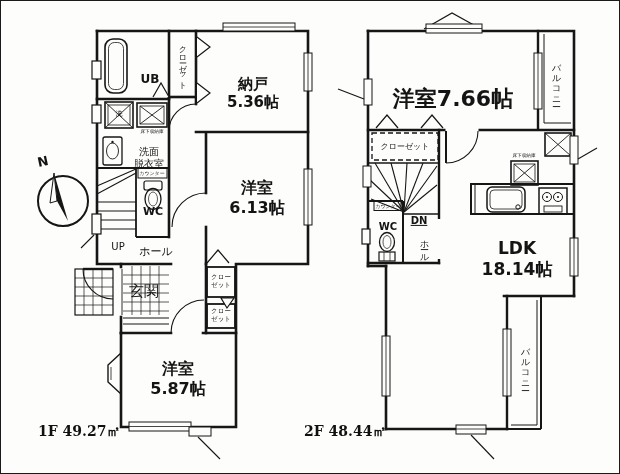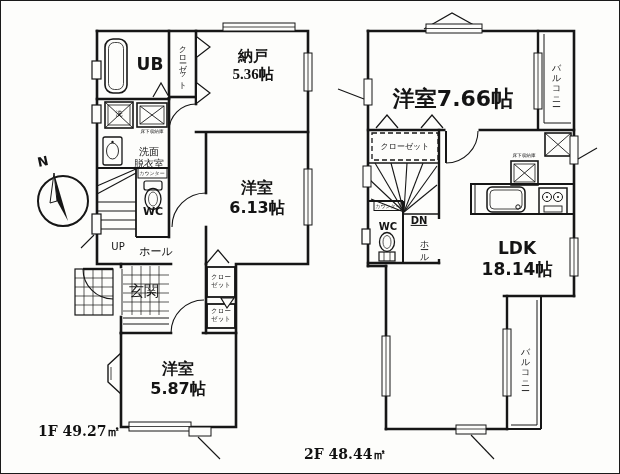--- a/index.html
+++ b/index.html
@@ -248,23 +248,23 @@
 
     <g>
       <circle cx="62" cy="200" r="25" stroke="#161616" fill="none" stroke-width="2"></circle>
       <polygon points="53,172 67,220 56,200" fill="#161616"></polygon>
       <path d="M53,172 L49,202 L56,200 Z" stroke="#161616" fill="#fdfdfb" stroke-width="1"></path>
     </g>
   </svg>
 
   <div class="lbl b" style="left:42px;top:161px;font-size:13px;transform:translate(-50%,-50%) rotate(-12deg);">N</div>
 
-  <div class="lbl b" style="left:149px;top:63px;font-size:17px;">UB</div>
+  <div class="lbl b" style="left:149px;top:78px;font-size:12px;">UB</div>
   <div class="lbl vert tiny" style="left:181px;top:62px;font-size:8px;">クローゼット</div>
-  <div class="lbl b" style="left:252px;top:64px;font-size:15px;font-family:Liberation Serif, serif;">納戸
+  <div class="lbl b" style="left:252px;top:92px;font-size:15px;">納戸
 5.36帖</div>
   <div class="lbl" style="left:118px;top:113px;font-size:7px;">洗</div>
   <div class="lbl tiny" style="left:151px;top:131px;font-size:4.6px;">床下収納庫</div>
   <div class="lbl" style="left:148px;top:157px;font-size:10px;">洗面
 脱衣室</div>
   <div class="lbl tiny" style="left:151px;top:172px;font-size:5px;">カウンター</div>
   <div class="lbl b" style="left:152px;top:211px;font-size:11px;">WC</div>
   <div class="lbl" style="left:117px;top:246px;font-size:10px;">UP</div>
   <div class="lbl" style="left:155px;top:251px;font-size:11px;">ホール</div>
   <div class="lbl b" style="left:256px;top:197px;font-size:16px;">洋室
@@ -282,15 +282,15 @@
   <div class="lbl vert" style="left:555px;top:79px;font-size:9px;">バルコニー</div>
   <div class="lbl" style="left:404px;top:146px;font-size:8px;">クローゼット</div>
   <div class="lbl tiny" style="left:387px;top:205px;font-size:5px;">カウンター</div>
   <div class="lbl b" style="left:387px;top:226px;font-size:10px;">WC</div>
   <div class="lbl b" style="left:418px;top:220px;font-size:10px;text-decoration:underline;">DN</div>
   <div class="lbl vert" style="left:423px;top:245px;font-size:9px;">ホール</div>
   <div class="lbl tiny" style="left:523px;top:155px;font-size:4.6px;">床下収納庫</div>
   <div class="lbl b" style="left:516px;top:258px;font-size:17px;">LDK
 18.14帖</div>
   <div class="lbl vert" style="left:524px;top:363px;font-size:9px;">バルコニー</div>
-  <div class="area" style="left:303px;top:422px;margin-top:23px;">2F 48.44㎡</div>
+  <div class="area" style="left:303px;top:422px;">2F 48.44㎡</div>
 
 </div>
 
 </body></html>

